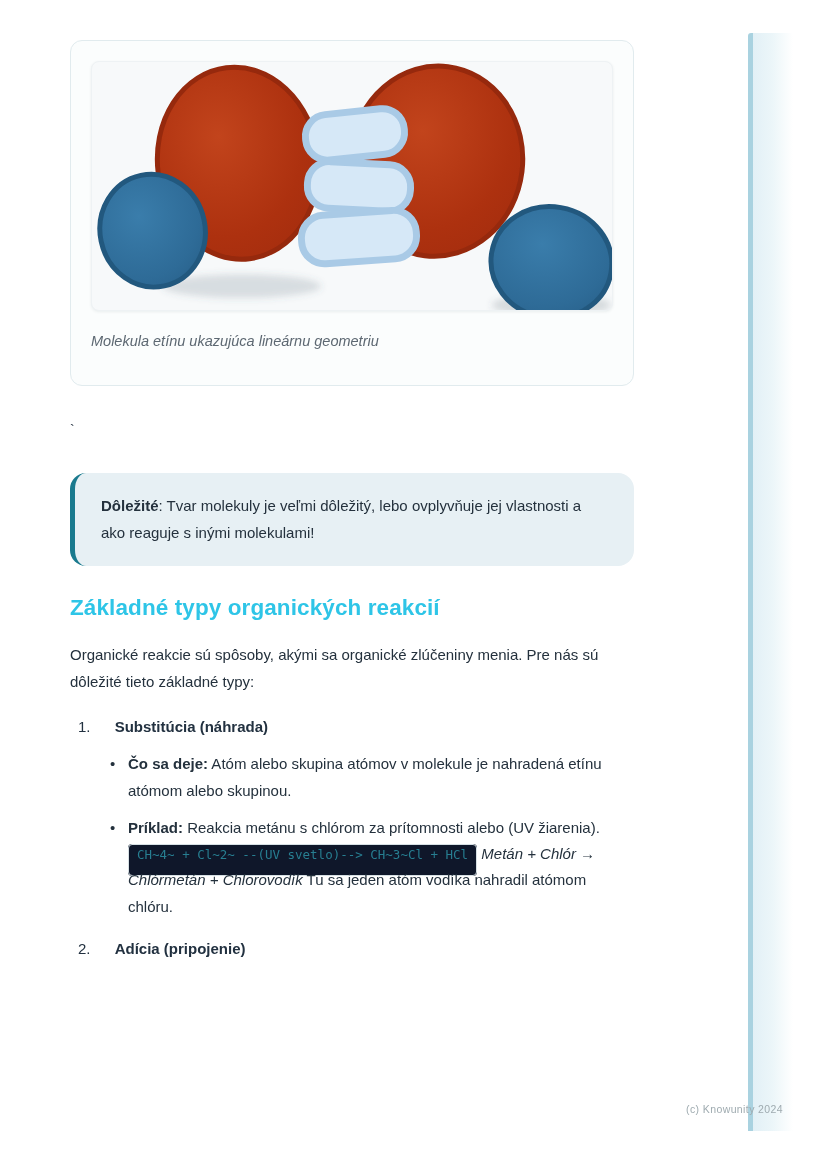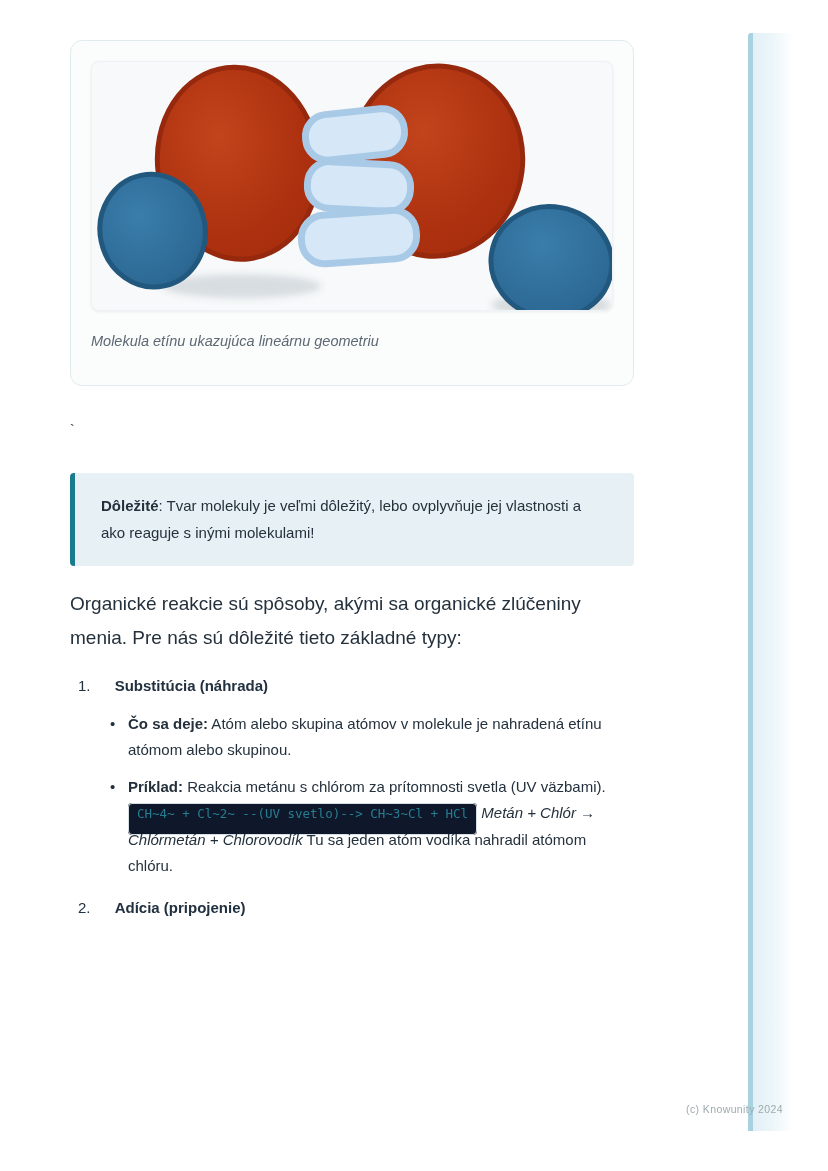--- a/index.html
+++ b/index.html
@@ -23,31 +23,31 @@
   .figure-caption {
     margin-top:22px; text-align:left; font-style:italic;
     font-size:14.5px; color:#5d6872;
   }
 
   .stray { margin-top:36px; height:18px; font-size:14px; color:#223140; }
 
   
   .callout {
     margin-top:33px; background:#e7f0f4; border-left:5px solid #1a7a8e;
-    border-radius:4px; padding:20px 26px; font-size:15px; line-height:1.78;
+    border-radius:16px; padding:20px 26px; font-size:15px; line-height:1.78;
     color:#24313d;
   }
   .callout b { font-weight:bold; }
 
   
   h2.section-heading {
     margin-top:29px; font-size:22.5px; font-weight:bold; color:#2ec5e7;
     letter-spacing:.1px;
   }
-  .intro { margin-top:21px; font-size:19px; line-height:1.78; color:#24313d; }
+  .intro { margin-top:21px; font-size:15px; line-height:1.78; color:#24313d; }
 
   
   .olist { margin-top:20px; }
   .oitem { margin-top:18px; }
   .oitem-title { font-size:15px; line-height:1.5; padding-left:8px; }
   .oitem-title .num { font-weight:normal; }
   .oitem-title .ttl { font-weight:bold;margin-left:20px; }
   .bullets { margin-top:13px; }
   .bullet {
     position:relative; margin:11px 0 11px 40px; padding-left:18px;
@@ -121,36 +121,37 @@
     </div>
     <div class="figure-caption">Molekula etínu ukazujúca lineárnu geometriu</div>
   </div>
 
   <div class="stray">`</div>
 
   <div class="callout">
     <b>Dôležité</b><span>: Tvar molekuly je veľmi dôležitý, lebo ovplyvňuje jej vlastnosti a ako reaguje s inými molekulami!</span>
   </div>
 
+  <h2 class="section-heading">Základné typy organických reakcií</h2>
 
   <p class="intro">Organické reakcie sú spôsoby, akými sa organické zlúčeniny menia. Pre nás sú dôležité tieto základné typy:</p>
 
   <div class="olist">
 
     <div class="oitem">
       <div class="oitem-title">
         <span class="num">1.</span>
         <span class="ttl">Substitúcia (náhrada)</span>
       </div>
       <div class="bullets">
         <div class="bullet">
           <b>Čo sa deje:</b><span> Atóm alebo skupina atómov v molekule je nahradená etínu atómom alebo skupinou.</span>
         </div>
         <div class="bullet">
-          <b>Príklad:</b><span> Reakcia metánu s chlórom za prítomnosti svetla (UV väzbami). </span><span class="code-chip">CH~4~ + Cl~2~ --(UV svetlo)--&gt; CH~3~Cl + HCl</span><i> Metán + Chlór → Chlórmetán + Chlorovodík</i><span> Tu sa jeden atóm vodíka nahradil atómom chlóru.</span>
+          <b>Príklad:</b><span> Reakcia metánu s chlórom za prítomnosti alebo (UV žiarenia). </span><span class="code-chip">CH~4~ + Cl~2~ --(UV svetlo)--&gt; CH~3~Cl + HCl</span><i> Metán + Chlór → Chlórmetán + Chlorovodík</i><span> Tu sa jeden atóm vodíka nahradil atómom chlóru.</span>
         </div>
       </div>
     </div>
 
     <div class="oitem">
       <div class="oitem-title">
         <span class="num">2.</span>
         <span class="ttl">Adícia (pripojenie)</span>
       </div>
     </div>

